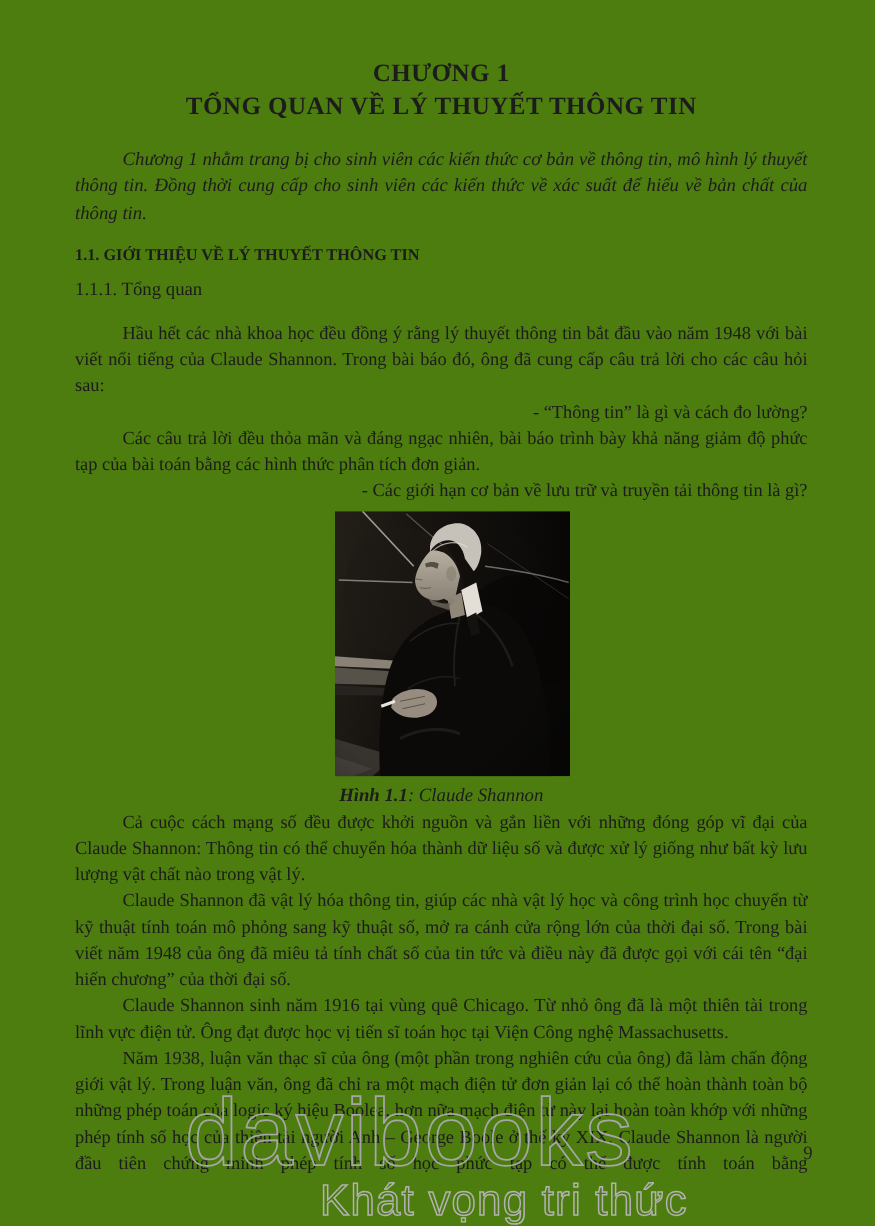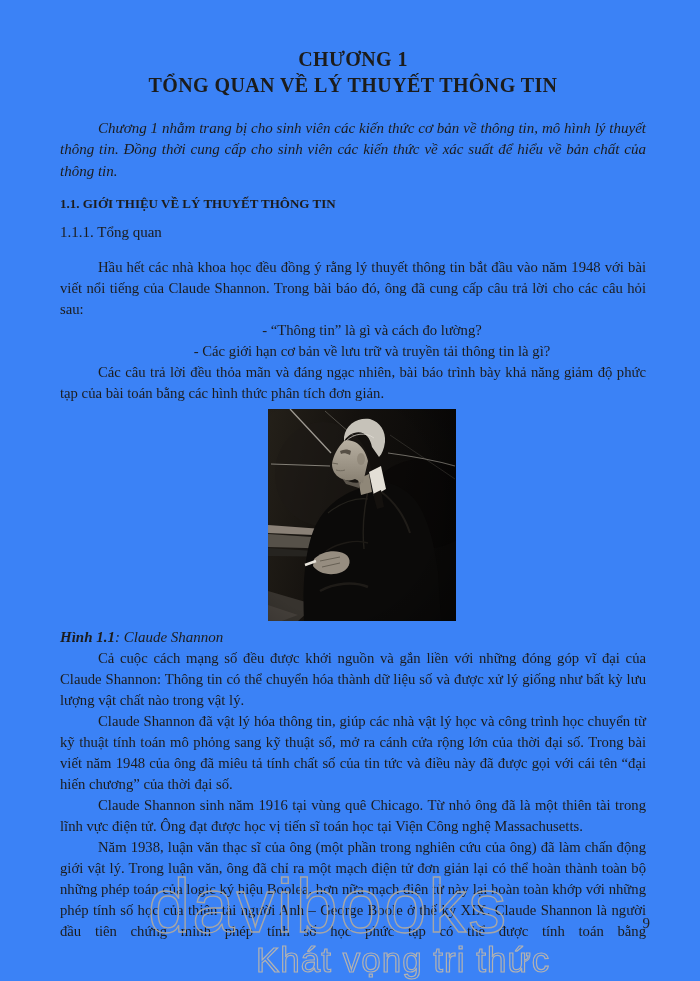--- a/index.html
+++ b/index.html
@@ -1,20 +1,20 @@
 <!DOCTYPE html>
 <html><head>
 <meta charset="utf-8">
 <style>
   html,body { margin:0; padding:0; background:#d9d9d6; }
   .page {
     position:relative;
     width:700px; height:981px;
     margin:0 auto;
-    background:#3b82f6;
+    background:#4d7c0f;
     font-family:"Liberation Serif","DejaVu Serif",serif;
     color:#1c1c1c;
     overflow:hidden;
     box-sizing:border-box;
   }
   .content { padding:46px 54px 0 60px; }
 
   .chapter-head { text-align:center; margin:0; }
   .chapter-head h1 {
     margin:0; font-size:20px; line-height:26px; font-weight:bold;
@@ -33,24 +33,24 @@
   }
   h3.subsec {
     margin:8px 0 0 0; font-size:15px; line-height:20px; font-weight:normal;
   }
 
   p.body {
     margin:0; font-size:14.7px; line-height:21px;
     text-align:justify; text-indent:38px;
   }
   p.body.first { margin-top:15px; }
-  p.body.dash { text-align:center; }
+  p.body.dash { text-align:right; }
   p.body.stretch { text-align-last:justify; }
 
-  figure.shannon { margin:5px 0 0 0; }
+  figure.shannon { margin:5px 0 0 0; text-align:center; }
   figure.shannon svg { display:block; margin:0 auto; transform:translateX(9px); }
   figcaption {
     margin-top:6px; font-size:15px; font-style:italic; line-height:21px;
   }
   figcaption .cap-label { font-weight:bold; }
 
   .watermark {
     position:absolute; left:128px; top:860px;
     width:560px; height:122px;
     pointer-events:none;
@@ -78,22 +78,22 @@
       <h1>TỔNG QUAN VỀ LÝ THUYẾT THÔNG TIN</h1>
     </div>
 
     <p class="intro">Chương 1 nhằm trang bị cho sinh viên các kiến thức cơ bản về thông tin, mô hình lý thuyết thông tin. Đồng thời cung cấp cho sinh viên các kiến thức về xác suất để hiểu về bản chất của thông tin.</p>
 
     <h2 class="sec">1.1. GIỚI THIỆU VỀ LÝ THUYẾT THÔNG TIN</h2>
     <h3 class="subsec">1.1.1. Tổng quan</h3>
 
     <p class="body first">Hầu hết các nhà khoa học đều đồng ý rằng lý thuyết thông tin bắt đầu vào năm 1948 với bài viết nổi tiếng của Claude Shannon. Trong bài báo đó, ông đã cung cấp câu trả lời cho các câu hỏi sau:</p>
     <p class="body dash">- “Thông tin” là gì và cách đo lường?</p>
+    <p class="body">Các câu trả lời đều thỏa mãn và đáng ngạc nhiên, bài báo trình bày khả năng giảm độ phức tạp của bài toán bằng các hình thức phân tích đơn giản.</p>
     <p class="body dash">- Các giới hạn cơ bản về lưu trữ và truyền tải thông tin là gì?</p>
-    <p class="body">Các câu trả lời đều thỏa mãn và đáng ngạc nhiên, bài báo trình bày khả năng giảm độ phức tạp của bài toán bằng các hình thức phân tích đơn giản.</p>
 
     <figure class="shannon">
       <svg width="188" height="212" viewBox="0 0 188 212" aria-hidden="true">
         <defs>
           <linearGradient id="bgGrad" x1="0" y1="0" x2="1" y2="0.25">
             <stop offset="0" stop-color="#242019"></stop>
             <stop offset="0.45" stop-color="#14110e"></stop>
             <stop offset="1" stop-color="#090807"></stop>
           </linearGradient>
           <linearGradient id="faceGrad" x1="0" y1="0" x2="0" y2="1">

